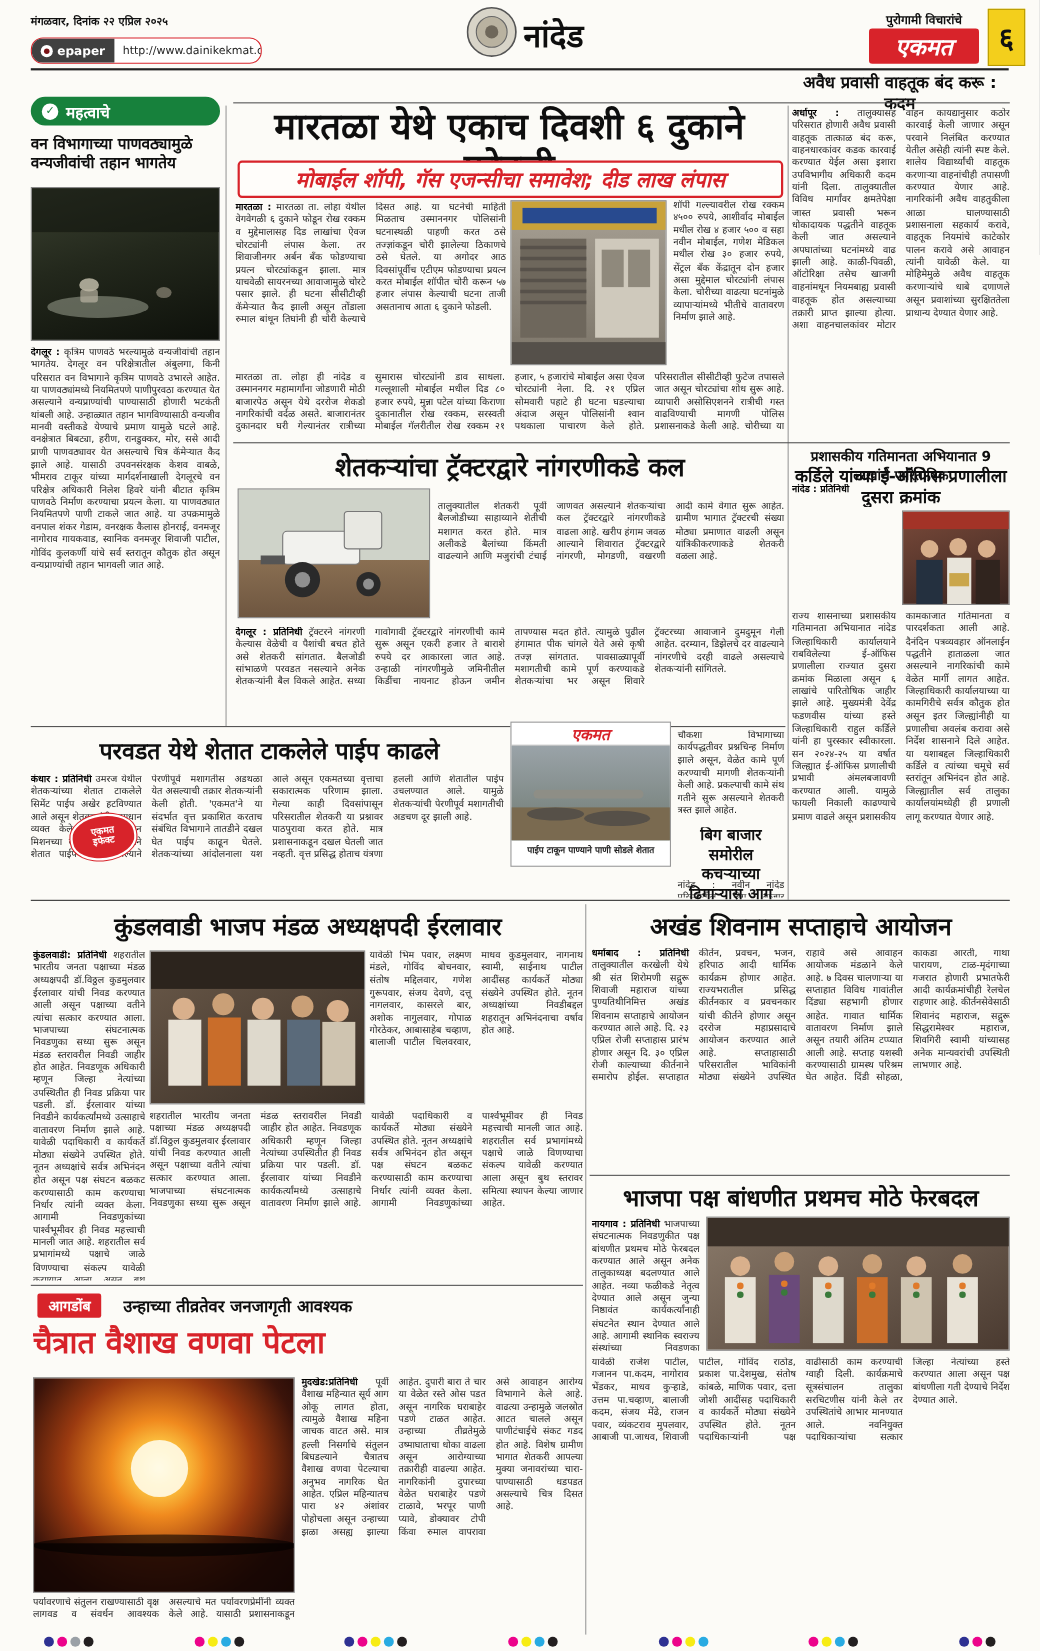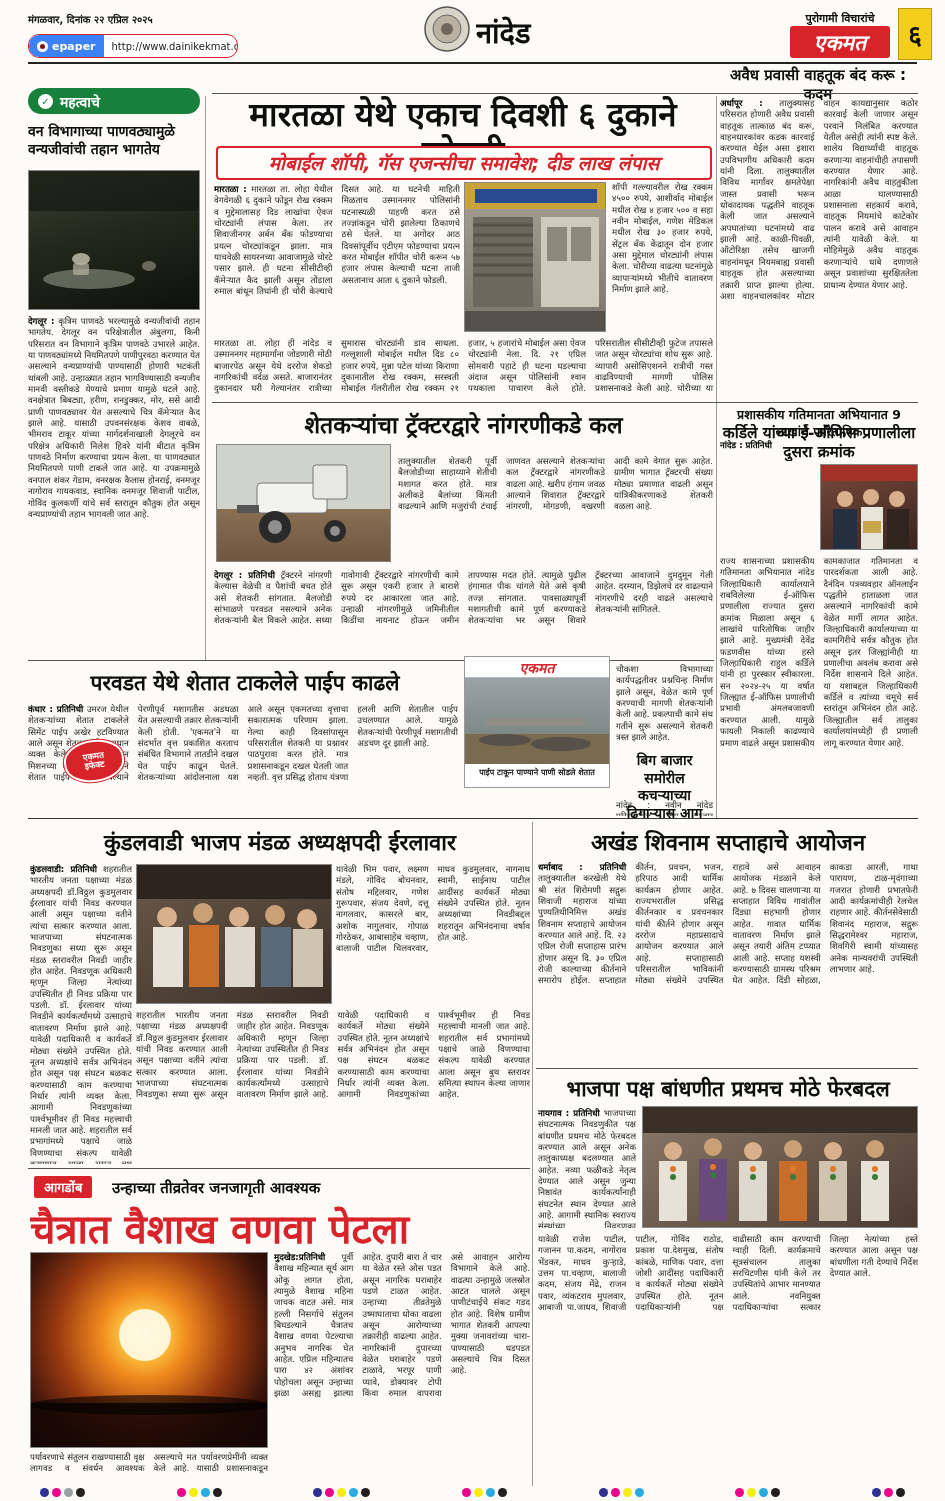--- a/index.html
+++ b/index.html
@@ -11,21 +11,21 @@
   .c2{column-count:2;column-gap:9px;}
   .c3{column-count:3;column-gap:9px;}
   .c4{column-count:4;column-gap:9px;}
   .hl{font-weight:700;color:#0e0e0e;overflow:hidden;}
   .center{text-align:center;}
   .rule{background:#555;}
   .vrule{background:#9b9b9b;}
   .photo{overflow:hidden;border:1px solid #888;box-sizing:border-box;}
   .red{color:#d8232a;}
   .epaper{display:flex;align-items:stretch;height:22px;border:1.5px solid #d8232a;border-radius:11px;overflow:hidden;background:#fff;}
-  .epaper-left{background:#3b82f6;color:#fff;font-weight:700;font-size:11px;display:flex;align-items:center;gap:4px;padding:0 8px;}
+  .epaper-left{background:#404040;color:#fff;font-weight:700;font-size:11px;display:flex;align-items:center;gap:4px;padding:0 8px;}
   .eye{width:11px;height:11px;border-radius:50%;background:#fff;display:inline-flex;align-items:center;justify-content:center;}
   .pupil{width:5px;height:5px;border-radius:50%;background:#7a1216;}
   .epaper-right{display:flex;align-items:center;padding:0 8px;font-size:10px;color:#222;}
   .masthead-box{background:#d8232a;color:#fff;font-weight:700;font-size:21px;display:flex;align-items:center;justify-content:center;border-radius:3px;font-style:italic;}
   .pageno{background:#f3cf1c;color:#111;font-weight:700;font-size:26px;display:flex;align-items:center;justify-content:center;border:1px solid #b89b00;}
   .greenbox{background:#17813c;color:#fff;font-weight:700;font-size:14px;border-radius:13px;display:flex;align-items:center;gap:7px;padding:0 10px;}
   .gicon{width:15px;height:15px;border-radius:50%;background:#fff;color:#17813c;font-size:10px;display:flex;align-items:center;justify-content:center;font-weight:700;}
   .subheadbox{border:2.5px solid #d8232a;border-radius:4px;color:#d8232a;font-weight:700;font-size:19px;display:flex;align-items:center;justify-content:center;background:#fffdfa;}
   .badge-red{background:#d8232a;color:#fff;font-weight:700;}
   .effect-badge{background:#d8232a;color:#fff;border-radius:50%/45%;display:flex;flex-direction:column;align-items:center;justify-content:center;font-weight:700;transform:rotate(-8deg);box-shadow:0 0 0 2px #fff,0 0 0 3px #d8232a;}
@@ -282,21 +282,21 @@
         </g>
     </svg>
   </div>
   <div class="abs bt c4" style="left:538px;top:1234px;width:380px;height:252px;">
     <span>यावेळी राजेश पाटील, गजानन पा.कदम, नागोराव भेंडकर, माधव कुऱ्हाडे, उत्तम पा.चव्हाण, बालाजी कदम, संजय मेंढे, राजन पवार, व्यंकटराव मुपलवार, आबाजी पा.जाधव, शिवाजी पाटील, गोविंद राठोड, प्रकाश पा.देशमुख, संतोष कांबळे, माणिक पवार, दत्ता जोशी आदींसह पदाधिकारी व कार्यकर्ते मोठ्या संख्येने उपस्थित होते. नूतन पदाधिकाऱ्यांनी पक्ष वाढीसाठी काम करण्याची ग्वाही दिली. कार्यक्रमाचे सूत्रसंचालन तालुका सरचिटणीस यांनी केले तर उपस्थितांचे आभार मानण्यात आले. नवनियुक्त पदाधिकाऱ्यांचा सत्कार जिल्हा नेत्यांच्या हस्ते करण्यात आला असून पक्ष बांधणीला गती देण्याचे निर्देश देण्यात आले.</span>
   </div>
 
   <div class="abs rule" style="left:28px;top:1168px;width:502px;height:1px;"></div>
   <div class="abs badge-red" style="left:34px;top:1176px;padding:2px 10px;font-size:13px;border-radius:2px;">आगडोंब</div>
   <div class="abs hl" style="left:112px;top:1177px;width:400px;font-size:15px;">उन्हाच्या तीव्रतेवर जनजागृती आवश्यक</div>
-  <div class="abs hl red" style="left:30px;top:1200px;width:500px;font-size:40px;">चैत्रात वैशाख वणवा पेटला</div>
+  <div class="abs hl red" style="left:30px;top:1200px;width:500px;font-size:28px;">चैत्रात वैशाख वणवा पेटला</div>
 
   <div class="abs photo" style="left:30px;top:1252px;width:238px;height:196px;background:radial-gradient(circle at 48% 42%,#fff7d0 0%,#ffd24a 10%,#f08a1e 26%,#9a3a10 52%,#3a130a 78%,#1a0805 100%);">
     <svg width="238" height="196" viewBox="0 0 238 196">
       <rect x="0" y="150" width="238" height="46" fill="#140603" opacity="0.85"></rect>
       <ellipse cx="119" cy="152" rx="120" ry="10" fill="#000" opacity="0.6"></ellipse>
       <circle cx="114" cy="82" r="26" fill="#fffbe8" opacity="0.9"></circle>
     </svg>
   </div>
   <div class="abs bt c3" style="left:274px;top:1252px;width:256px;height:234px;">
     <b>मुदखेड:प्रतिनिधी</b>

